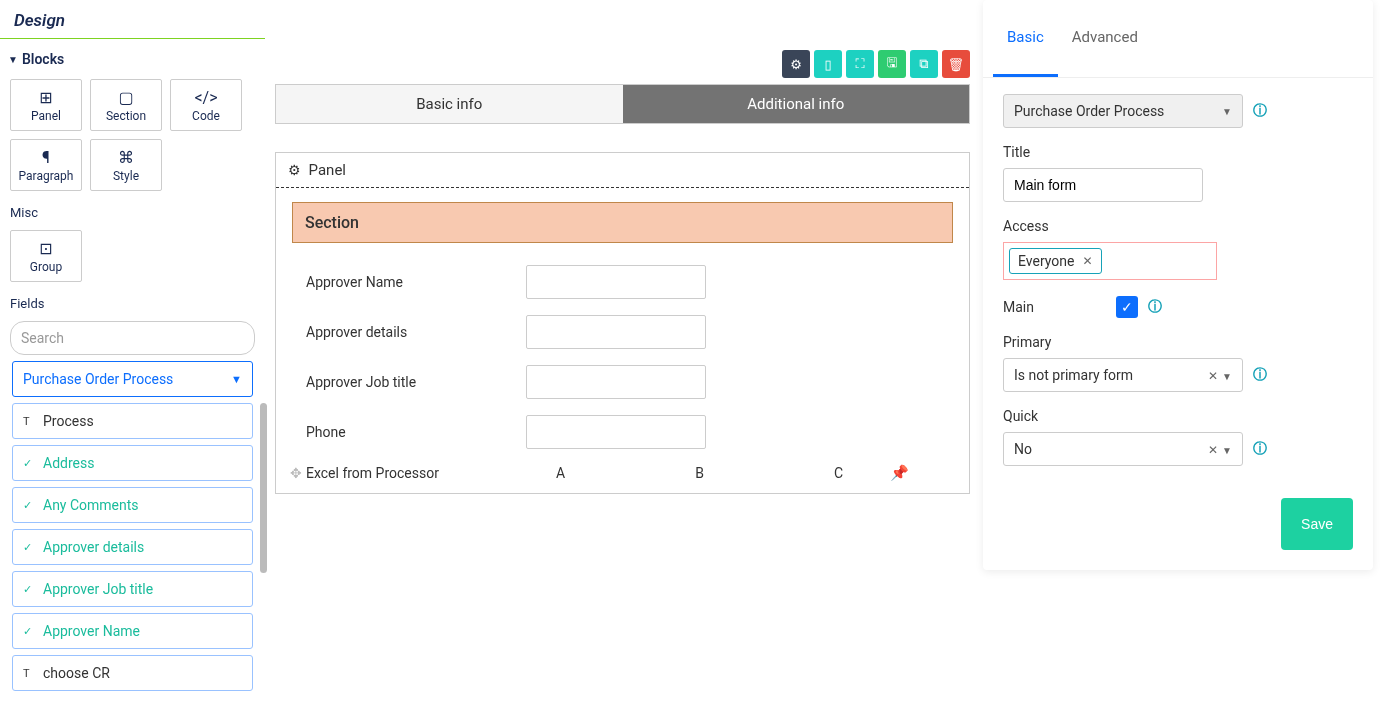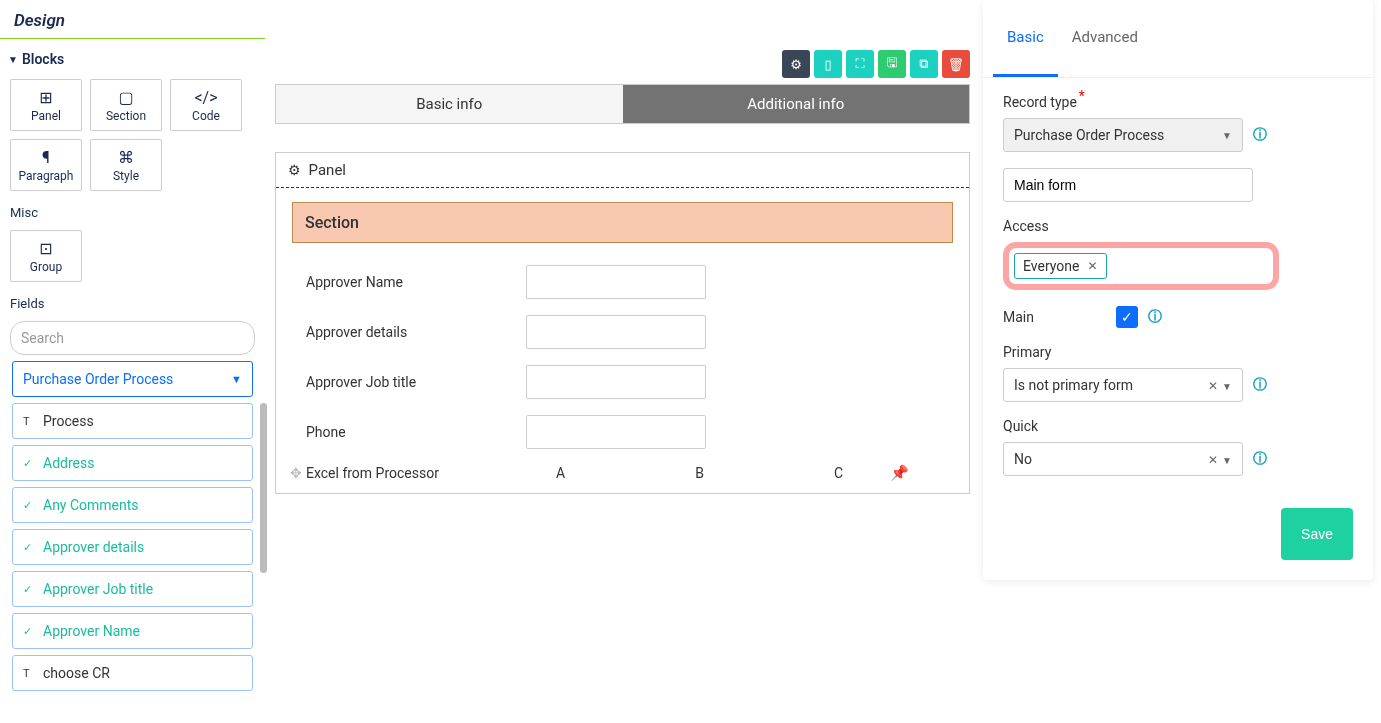--- a/index.html
+++ b/index.html
@@ -341,31 +341,31 @@
       color: #666;
       font-size: 10px;
     }
     .prop-select .clear-x {
       color: #666;
       margin-right: 4px;
       font-size: 12px;
     }
     
     .prop-input {
-      width: 250px;
+      width: 200px;
       border: 1px solid #ccc;
       border-radius: 3px;
       padding: 8px 10px;
       font-size: 14px;
     }
     
     .tag-box {
-      width: 276px;
-      border: 6px solid #fca5a5;
-      border-radius: 13px;
+      width: 214px;
+      border: 1px solid #fca5a5;
+      border-radius: 0;
       padding: 5px;
     }
     .tag {
       display: inline-flex;
       align-items: center;
       gap: 8px;
       border: 1px solid #17a2b8;
       border-radius: 3px;
       padding: 4px 8px;
       font-size: 14px;
@@ -557,33 +557,31 @@
 </div>
 
 <div class="right-panel">
   <div class="right-tabs">
     <div class="rtab active">Basic</div>
     <div class="rtab">Advanced</div>
   </div>
 
   <div class="prop-body">
     <div class="prop-row">
-      <div class="prop-label">
-        <span>Record type</span><span class="req">*</span>
-      </div>
       <div class="prop-row-flex">
         <div class="prop-select">
           <span>Purchase Order Process</span>
           <span class="chev">▼</span>
         </div>
         <span class="info-icon">ⓘ</span>
       </div>
     </div>
 
     <div class="prop-row">
+      <div class="prop-label">Title</div>
       <input class="prop-input" value="Main form" style="">
     </div>
 
     <div class="prop-row">
       <div class="prop-label">Access</div>
       <div class="tag-box">
         <span class="tag">
           <span>Everyone</span>
           <span class="tx">✕</span>
         </span>

